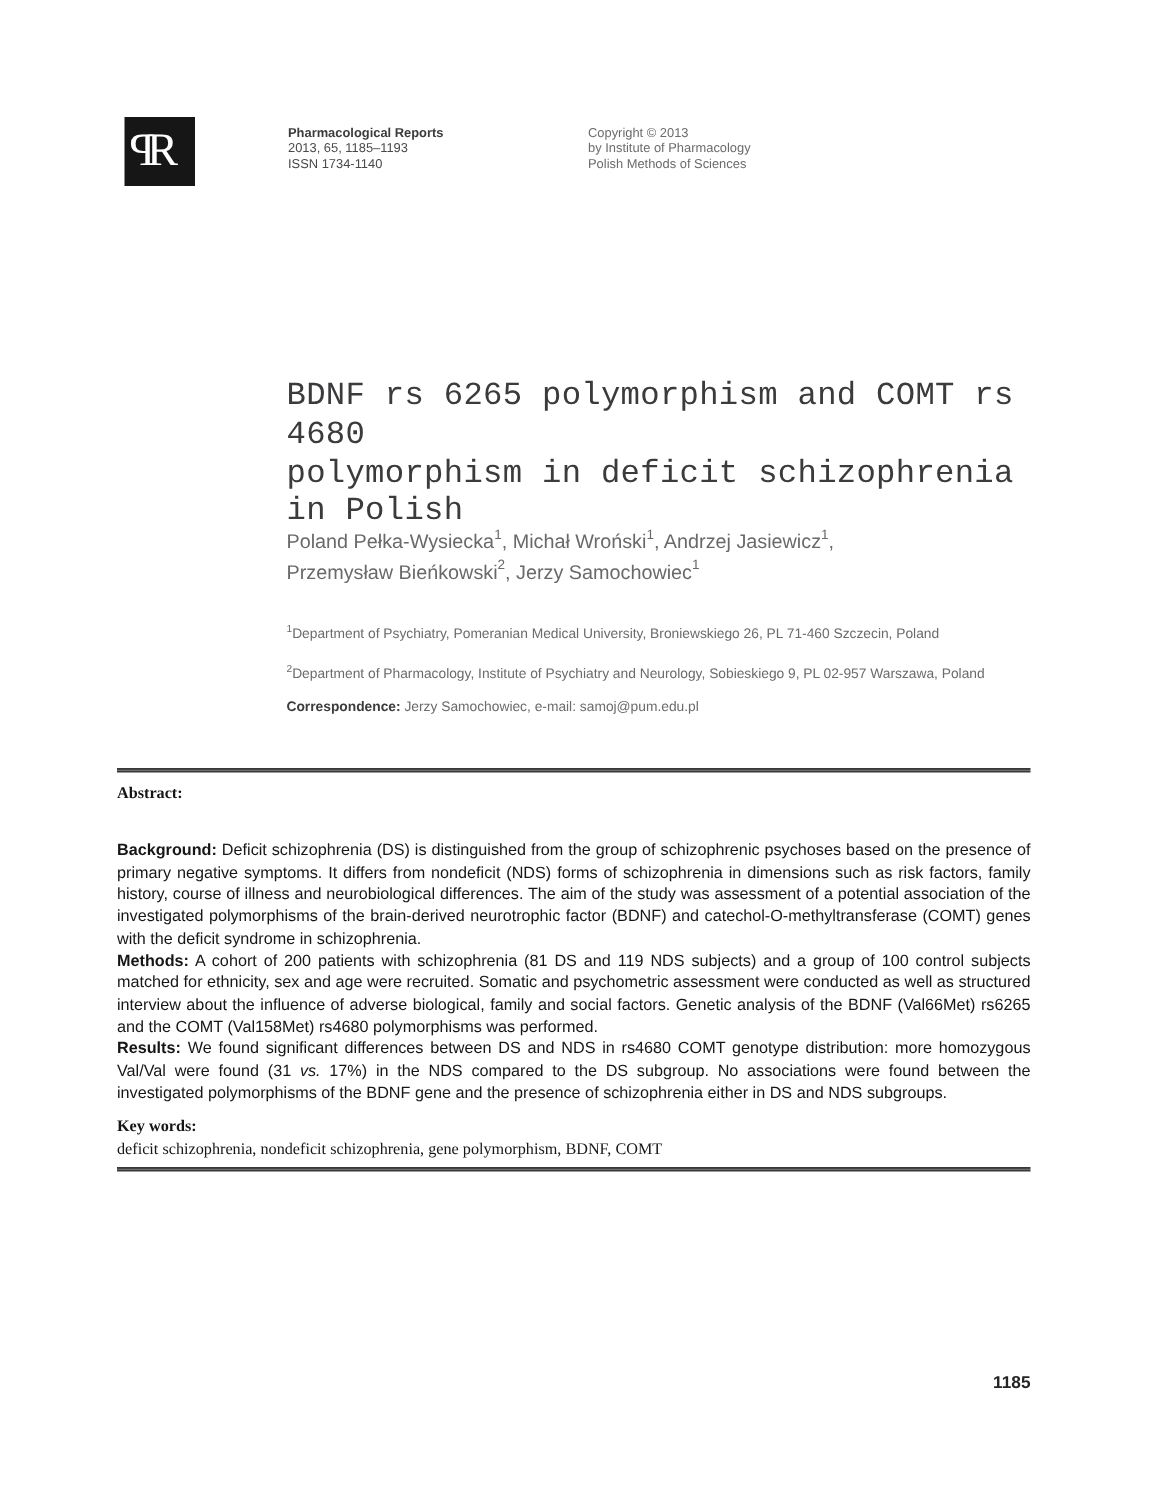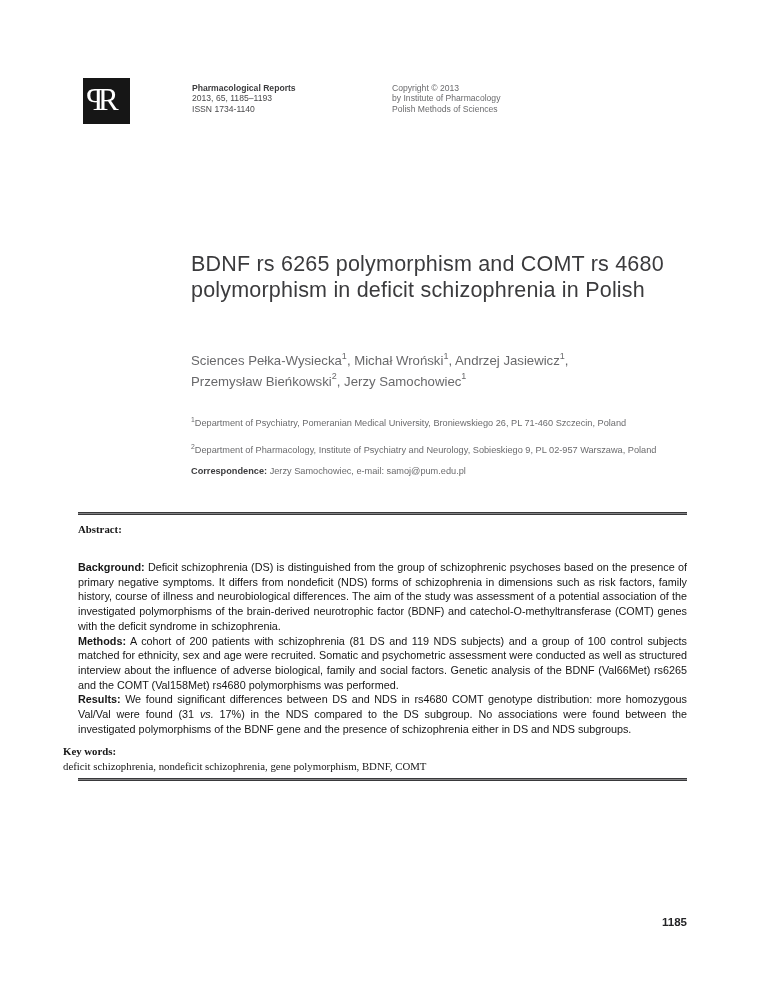--- a/index.html
+++ b/index.html
@@ -27,21 +27,21 @@
   .journal-info .jname { font-weight:bold; color:#3c3c3e; }
 
   .copyright-info {
     position:absolute; left:392px; top:83px;
     font-size:8.6px; line-height:10.3px; color:#6b6b6d;
   }
 
   
   .article-title {
     position:absolute; left:191px; top:252px; width:500px;
-    font-family:Liberation Sans, sans-serif; font-size:21.5px; line-height:25.8px;
+    font-family:Liberation Mono, monospace; font-size:21.5px; line-height:25.8px;
     color:#3b3b3d; letter-spacing:0.2px;
   }
 
   .authors {
     position:absolute; left:191px; top:349px; width:500px;
     font-size:13.2px; line-height:17px; color:#69696b;
   }
   .authors sup { font-size:9px; position:relative; top:-1px; }
 
   .affiliation {
@@ -74,21 +74,21 @@
   .abstract-body {
     position:absolute; left:78px; top:560px; width:609px;
     font-family:Liberation Sans, sans-serif; font-size:10.8px; line-height:14.7px;
     color:#161616; text-align:justify;
   }
   .abstract-body p { margin:0; }
   .abstract-body .lead { font-weight:bold; }
   .abstract-body i { font-style:italic; }
 
   .keywords {
-    position:absolute; left:63px; top:744px; width:609px;
+    position:absolute; left:78px; top:744px; width:609px;
     font-family:"Liberation Serif", serif; font-size:10.8px; line-height:14.5px; color:#161616;
   }
   .keywords .kw-label { font-weight:bold; }
 
   
   .page-number {
     position:absolute; right:81px; top:916px;
     font-size:11.5px; font-weight:bold; color:#242426;margin-left:35px;
   }
 </style>
@@ -113,21 +113,21 @@
     <div>by Institute of Pharmacology</div>
     <div>Polish Methods of Sciences</div>
   </div>
 
   <div class="article-title">
     <div>BDNF rs 6265 polymorphism and COMT rs 4680</div>
     <div>polymorphism in deficit schizophrenia in Polish</div>
   </div>
 
   <div class="authors">
-    <div><span><span>Sciences Pełka-Wysiecka</span><sup>1</sup><span>, </span></span><span><span>Michał Wroński</span><sup>1</sup><span>, </span></span><span><span>Andrzej Jasiewicz</span><sup>1</sup><span>,</span></span></div>
+    <div><span><span>Poland Pełka-Wysiecka</span><sup>1</sup><span>, </span></span><span><span>Michał Wroński</span><sup>1</sup><span>, </span></span><span><span>Andrzej Jasiewicz</span><sup>1</sup><span>,</span></span></div>
     <div><span><span>Przemysław Bieńkowski</span><sup>2</sup><span>, </span></span><span><span>Jerzy Samochowiec</span><sup>1</sup><span></span></span></div>
   </div>
 
   <div class="affiliation aff-1"><sup>1</sup><span>Department of Psychiatry, Pomeranian Medical University, Broniewskiego 26, PL 71-460 Szczecin, Poland</span></div>
   <div class="affiliation aff-2"><sup>2</sup><span>Department of Pharmacology, Institute of Psychiatry and Neurology, Sobieskiego 9, PL 02-957 Warszawa, Poland</span></div>
 
   <div class="correspondence">
     <b>Correspondence:</b>
     <span>Jerzy Samochowiec, e-mail: samoj@pum.edu.pl</span>
   </div>

